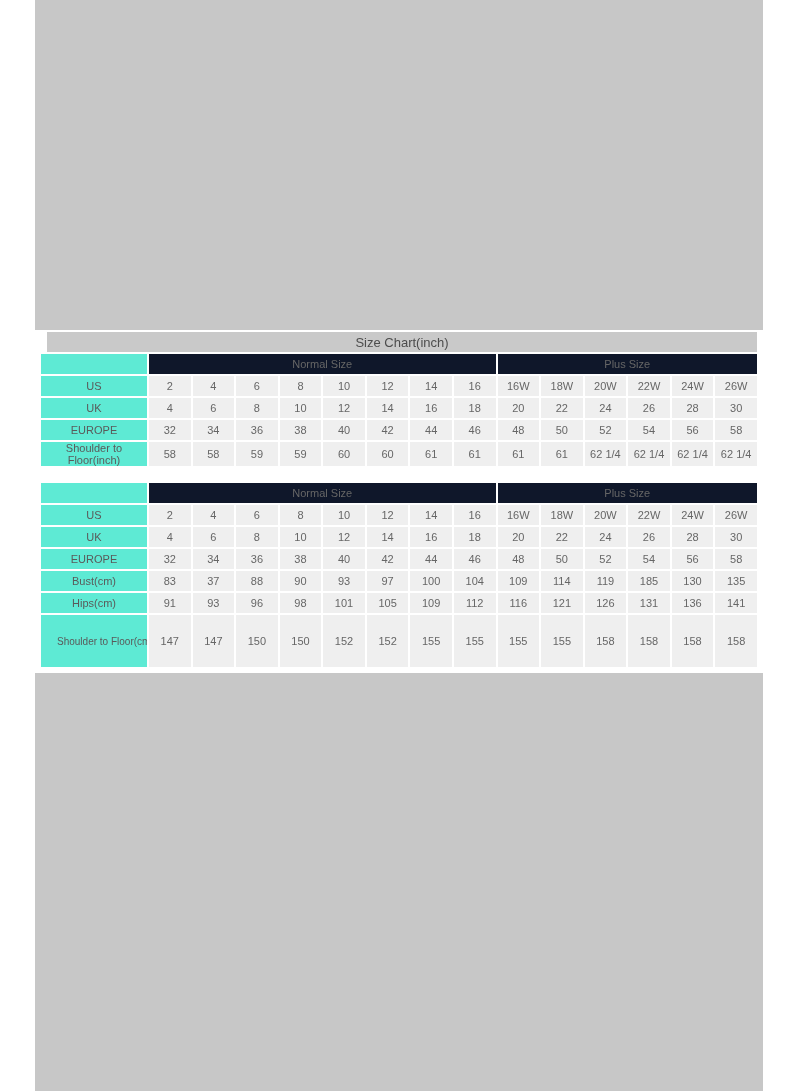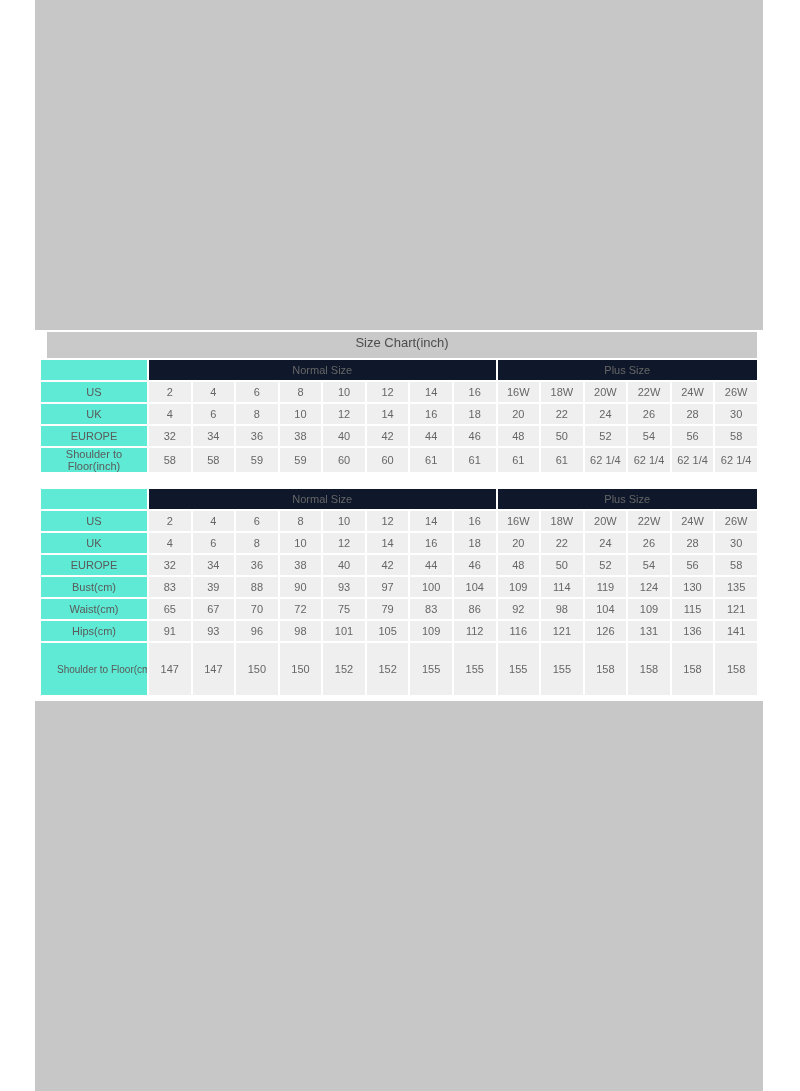--- a/index.html
+++ b/index.html
@@ -28,21 +28,21 @@
     box-sizing: border-box;
     padding: 2px 4px 4px 4px;
   }
   .size-chart { width: 100%; }
   .size-chart + .size-chart { margin-top: 13px; }
   .chart-title {
     background: #c9c9c9;
     color: #4d4d4d;
     font-size: 13px;
     text-align: center;
-    height: 26px;
+    height: 20px;
     line-height: 21px;
     margin: 0 2px 0 8px;
   }
   table {
     width: 100%;
     border-collapse: separate;
     border-spacing: 2px;
     table-layout: fixed;
   }
   td {
@@ -240,50 +240,33 @@
             <td class="val">48</td>
             <td class="val">50</td>
             <td class="val">52</td>
             <td class="val">54</td>
             <td class="val">56</td>
             <td class="val">58</td>
           </tr>
           <tr>
             <td class="lbl">Bust(cm)</td>
             <td class="val">83</td>
-            <td class="val">39</td>
+            <td class="val">37</td>
             <td class="val">88</td>
             <td class="val">90</td>
             <td class="val">93</td>
             <td class="val">97</td>
             <td class="val">100</td>
             <td class="val">104</td>
             <td class="val">109</td>
             <td class="val">114</td>
             <td class="val">119</td>
-            <td class="val">124</td>
+            <td class="val">185</td>
             <td class="val">130</td>
             <td class="val">135</td>
-          </tr>
-          <tr>
-            <td class="lbl">Waist(cm)</td>
-            <td class="val">65</td>
-            <td class="val">67</td>
-            <td class="val">70</td>
-            <td class="val">72</td>
-            <td class="val">75</td>
-            <td class="val">79</td>
-            <td class="val">83</td>
-            <td class="val">86</td>
-            <td class="val">92</td>
-            <td class="val">98</td>
-            <td class="val">104</td>
-            <td class="val">109</td>
-            <td class="val">115</td>
-            <td class="val">121</td>
           </tr>
           <tr>
             <td class="lbl">Hips(cm)</td>
             <td class="val">91</td>
             <td class="val">93</td>
             <td class="val">96</td>
             <td class="val">98</td>
             <td class="val">101</td>
             <td class="val">105</td>
             <td class="val">109</td>

